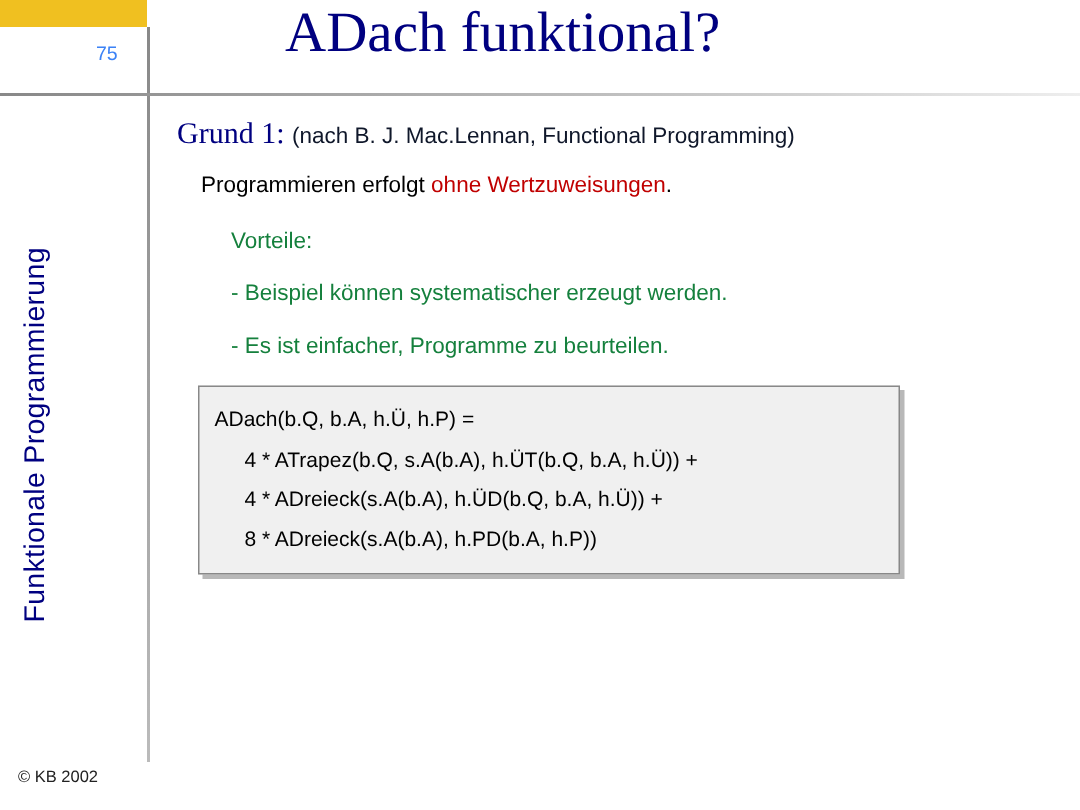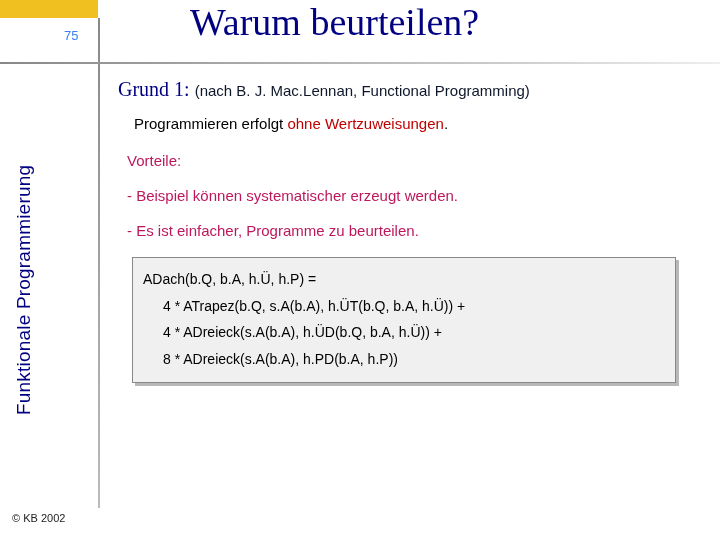--- a/index.html
+++ b/index.html
@@ -85,54 +85,54 @@
   }
   .subhead-red {
     font-size: 15px;
     color: #000;
     margin-left: 16px;
     margin-bottom: 20px;
   }
   .subhead-red .red { color: #c00000; margin-top: 48px; }
   .body-line {
     font-size: 15px;
-    color: #be185d;
-    margin-left: 9px;
+    color: #15803d;
+    margin-left: 36px;
     margin-bottom: 18px;
   }
   .beispiel {
     font-family: "Comic Sans MS", cursive;
     font-size: 19px;
     color: #000080;
     margin-top: 6px;
     margin-bottom: 8px;
   }
   .codebox {
     margin-left: 14px;
-    width: 544px;
+    width: 468px;
     background: #f0f0f0;
     border: 1px solid #888;
     box-shadow: 3px 3px 0 #b8b8b8;
     padding: 8px 10px 10px 10px;
     font-family: Verdana, sans-serif;
     font-size: 14px;
     color: #000;
     line-height: 1.9;
   }
   .codebox .indent { padding-left: 20px; }
 </style>
 </head>
 <body>
 
 <div class="top-accent"></div>
 <div class="slide-number">75</div>
 <div class="vline"></div>
 <div class="hline"></div>
 
-<div class="title">Warum beurteilen?</div>
+<div class="title">ADach funktional?</div>
 
 <div class="sidebar-label-wrap">
   <div class="sidebar-label2">Funktionale Programmierung</div>
 </div>
 
 <div class="copyright">© KB 2002</div>
 
 <div class="content">
 
   <div class="grund">

